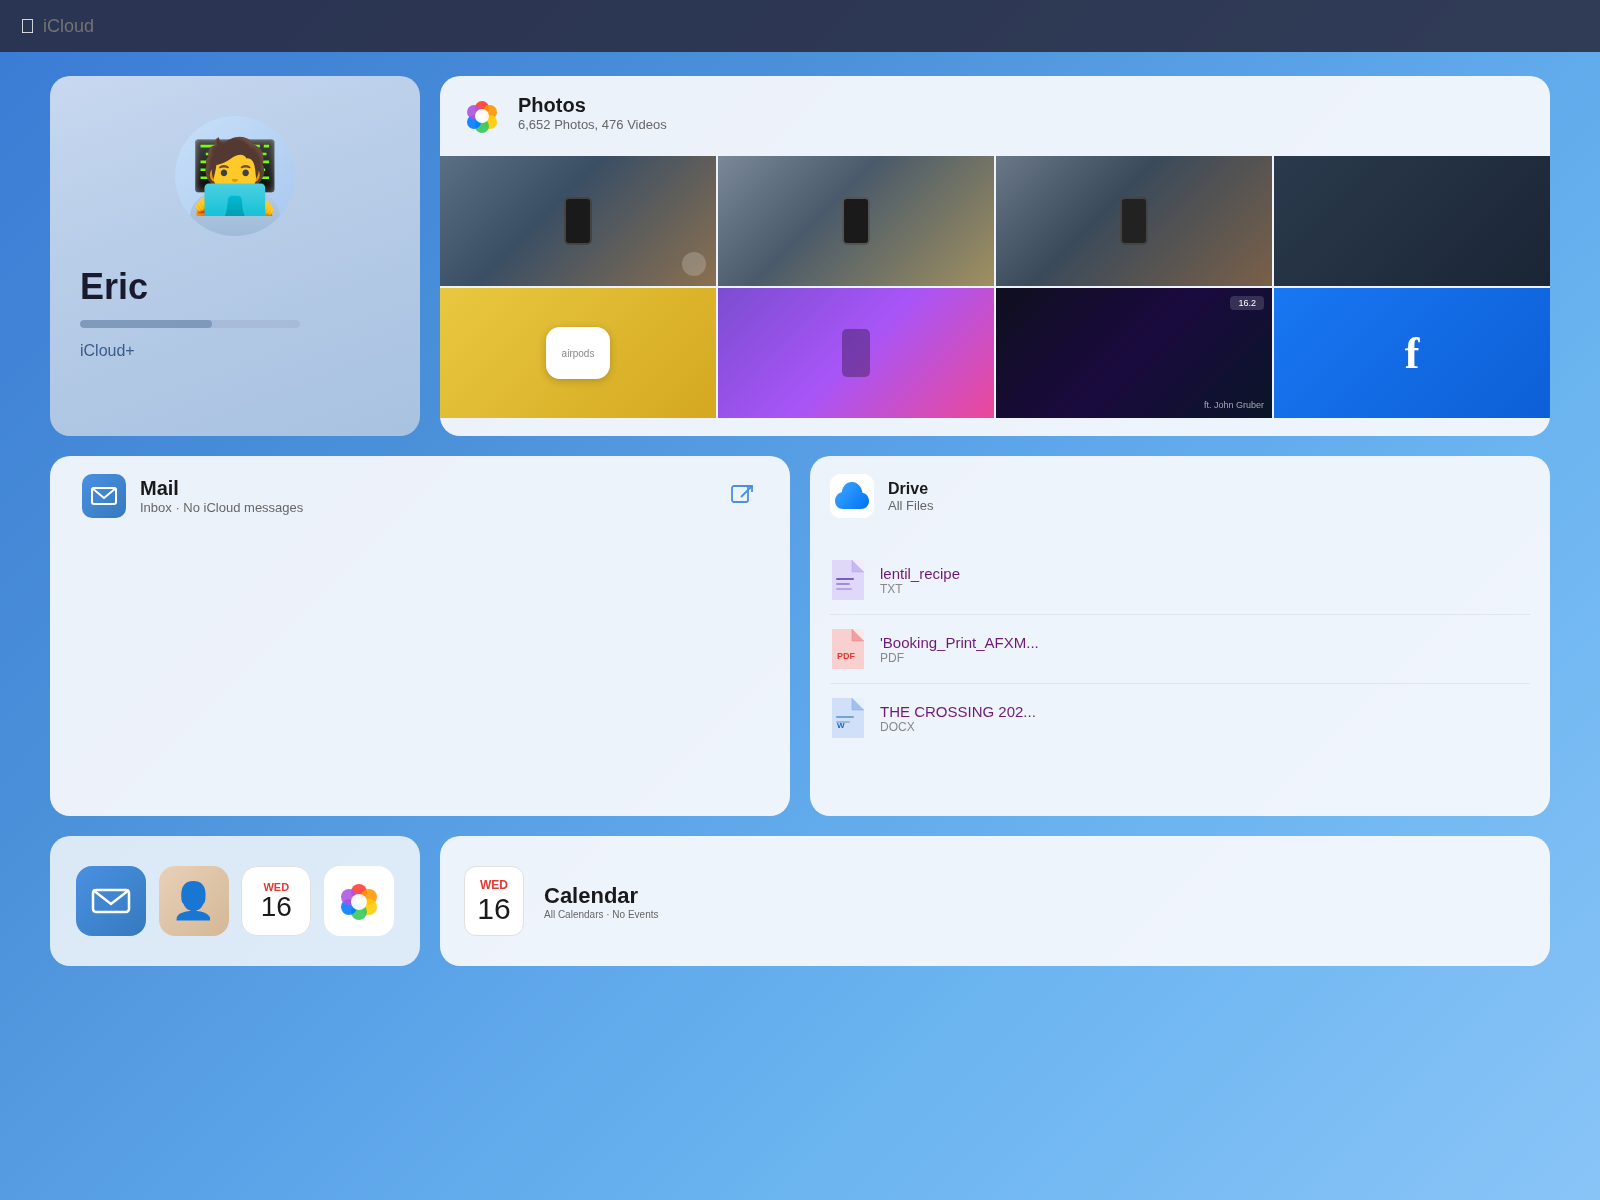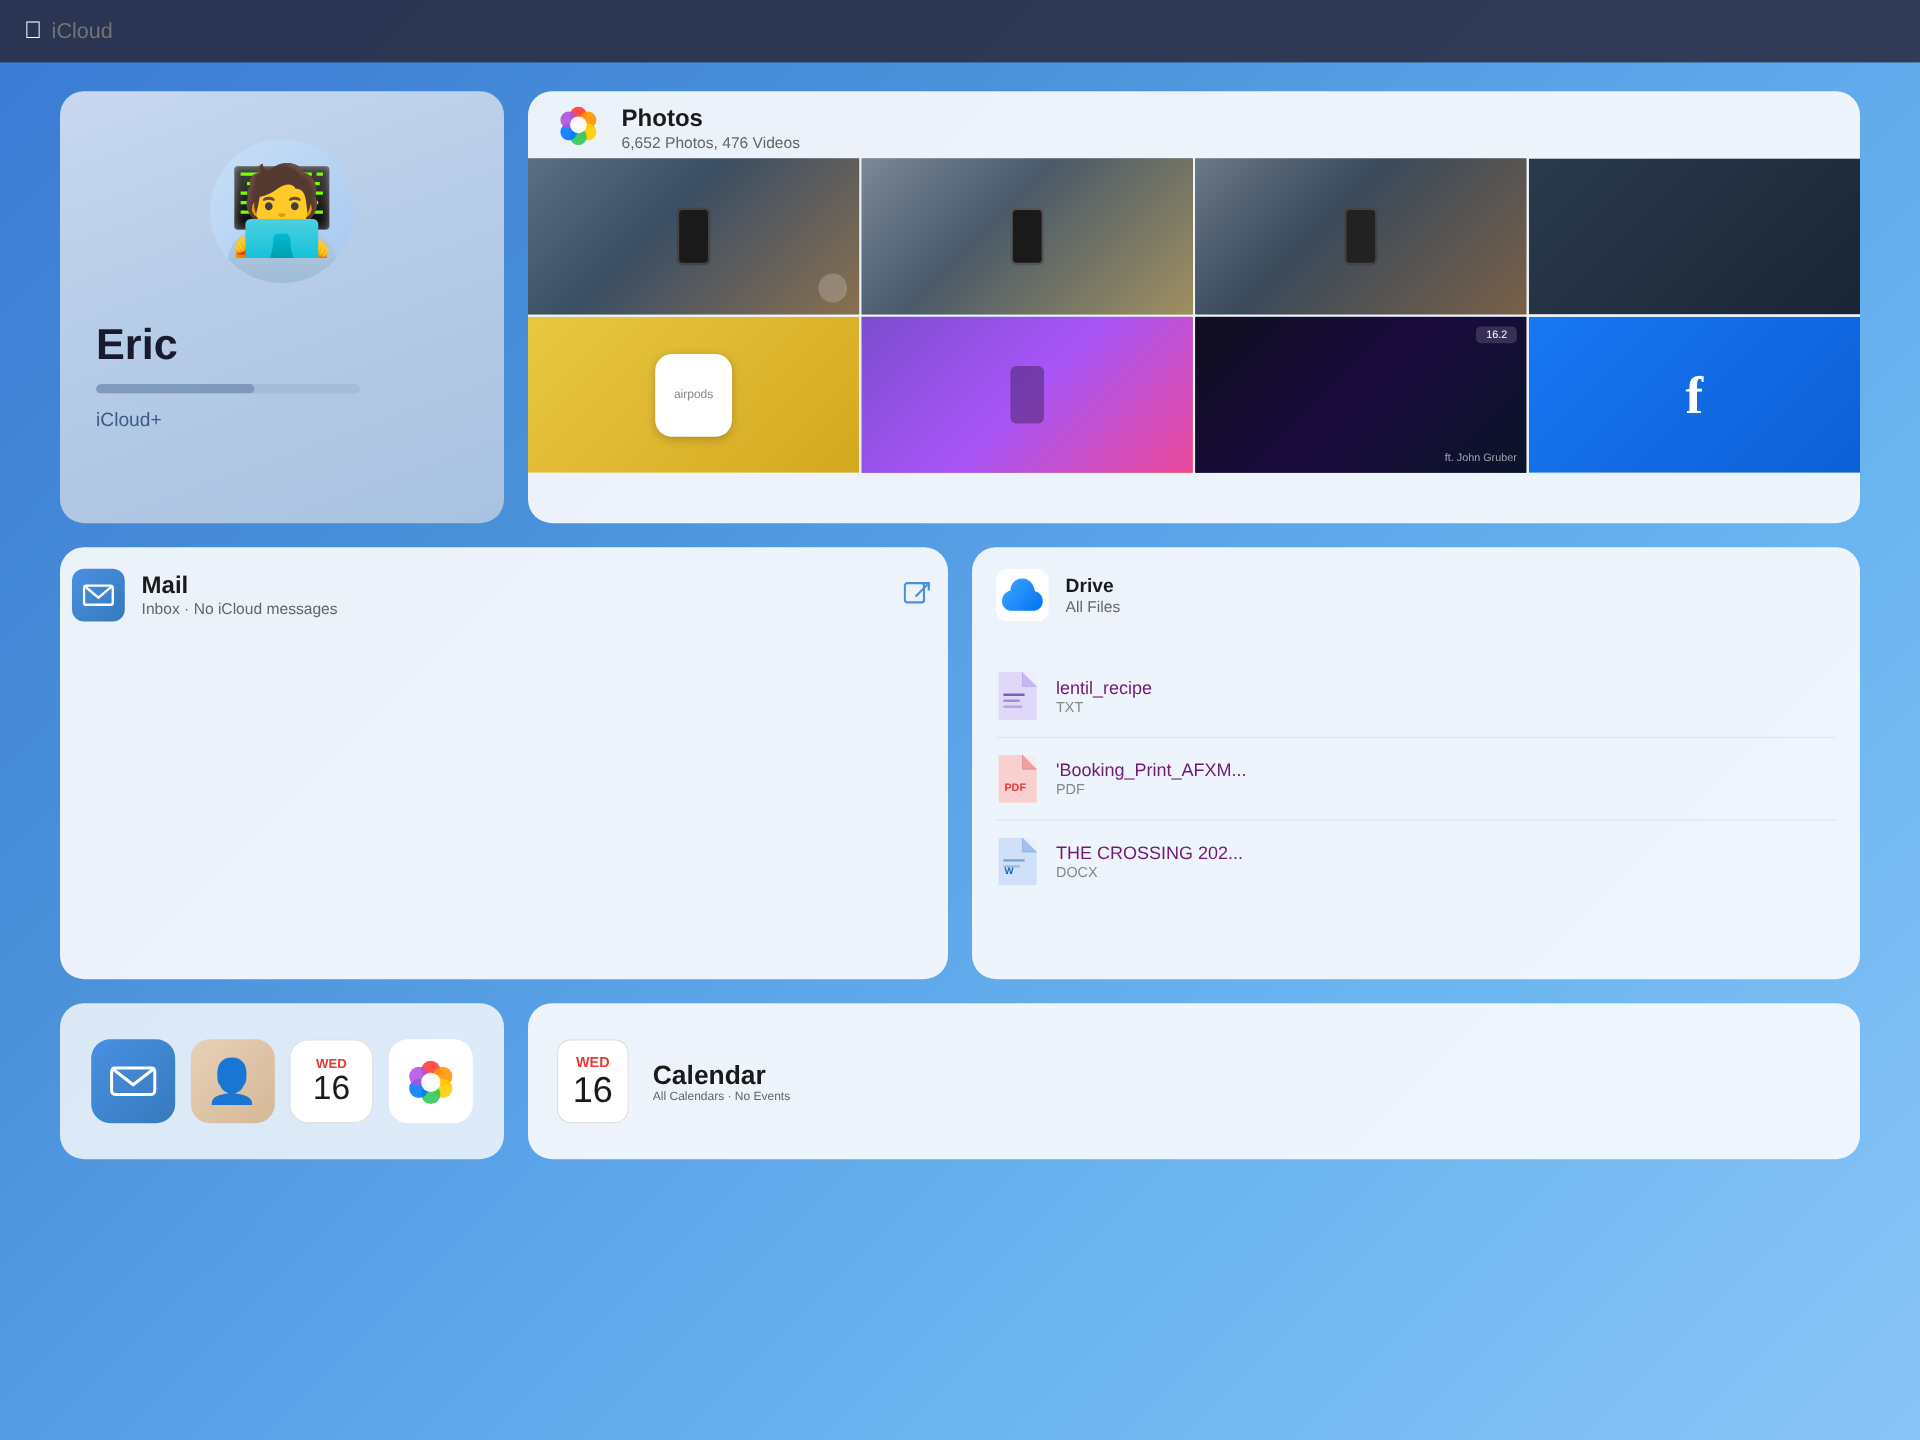--- a/index.html
+++ b/index.html
@@ -113,22 +113,22 @@
     
     .photos-card {
       background: rgba(245, 248, 252, 0.95);
       border-radius: 20px;
       overflow: hidden;
       min-height: 360px;
     }
 
     .photos-header {
       display: flex;
-      align-items: flex-end;
-      padding: 6px 20px;
+      align-items: flex-start;
+      padding: 18px 20px;
       gap: 14px;
     }
 
     .photos-icon {
       width: 44px;
       height: 44px;
       border-radius: 10px;
       display: flex;
       align-items: center;
       justify-content: center;
@@ -176,21 +176,21 @@
     .mail-card {
       background: rgba(245, 248, 252, 0.95);
       border-radius: 20px;
       overflow: hidden;
       min-height: 360px;
     }
 
     .mail-header {
       display: flex;
       align-items: center;
-      padding: 18px 10px;
+      padding: 18px 32px;
       gap: 14px;
     }
 
     .mail-icon {
       width: 44px;
       height: 44px;
       border-radius: 10px;
       background: linear-gradient(135deg, #4a90e2 0%, #357abd 100%);
       display: flex;
       align-items: center;
@@ -497,21 +497,21 @@
           <div style="width:100%;height:100%;background:linear-gradient(135deg,#6a7888 0%,#3a4a5a 40%,#7a6048 100%);position:relative;">
             <div style="position:absolute;top:50%;left:50%;transform:translate(-50%,-50%);width:28px;height:48px;background:#222;border-radius:5px;border:2px solid #444;"></div>
           </div>
         </div>
         <div class="photo-cell photo-partial">
           <div style="width:100%;height:100%;background:linear-gradient(135deg,#2a3a4c 0%,#1a2535 100%);"></div>
         </div>
 
         <div class="photo-cell photo-airpods">
           <div style="width:100%;height:100%;background:linear-gradient(135deg,#e8c840 0%,#d4a820 100%);display:flex;align-items:center;justify-content:center;">
-            <div style="width:64px;height:69px;background:white;border-radius:14px;display:flex;align-items:center;justify-content:center;box-shadow:0 2px 8px rgba(0,0,0,0.2);">
+            <div style="width:64px;height:52px;background:white;border-radius:14px;display:flex;align-items:center;justify-content:center;box-shadow:0 2px 8px rgba(0,0,0,0.2);">
               <span style="font-size:10px;color:#888;">airpods</span>
             </div>
           </div>
         </div>
         <div class="photo-cell photo-phone-purple">
           <div style="width:100%;height:100%;background:linear-gradient(135deg,#7c4dd0 0%,#a855f7 50%,#ec4899 100%);position:relative;">
             <div style="position:absolute;top:50%;left:50%;transform:translate(-50%,-50%);width:28px;height:48px;background:rgba(0,0,0,0.3);border-radius:5px;"></div>
           </div>
         </div>
         <div class="photo-cell siri-sim">

